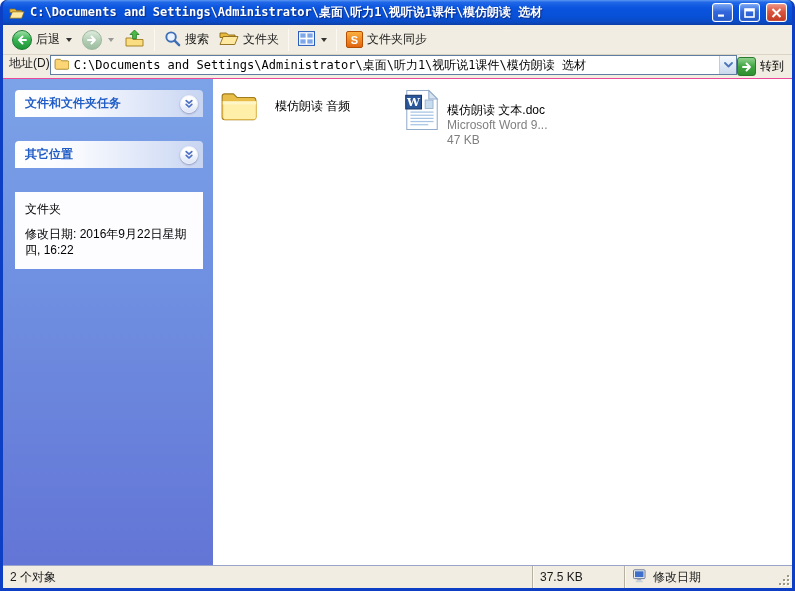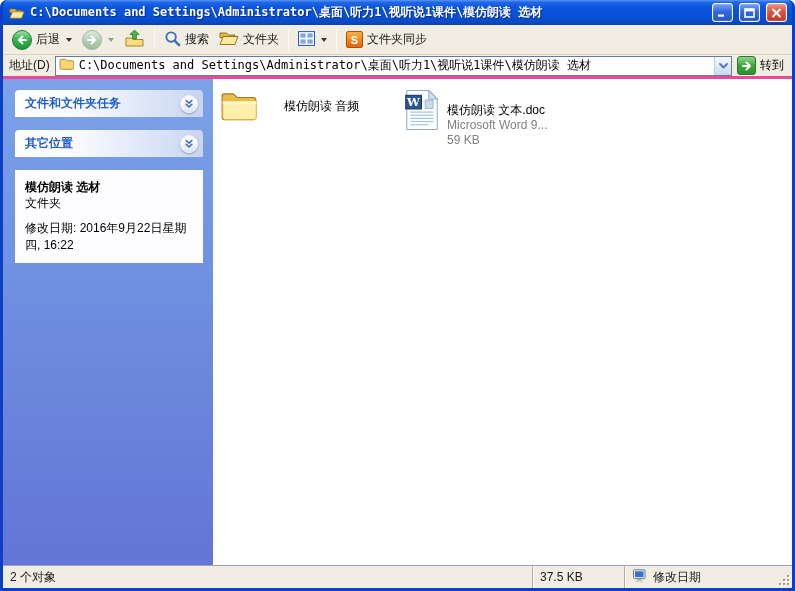--- a/index.html
+++ b/index.html
@@ -43,56 +43,56 @@
   .tb-btn { display:flex; align-items:center; gap:4px; padding:2px 5px; color:#1a1a1a; border-radius:3px; }
   .circle { width:20px; height:20px; border-radius:50%; display:flex; align-items:center; justify-content:center;
     background:linear-gradient(180deg,#9FE0A6 0%,#3CB554 45%,#1D9538 100%); border:1px solid #1B7A31; }
   .circle.disabled { background:linear-gradient(180deg,#DCEBDC 0%,#AFCBB0 60%,#9DBD9F 100%); border-color:#9FB7A0; }
   .caret { width:0; height:0; border-left:3.5px solid transparent; border-right:3.5px solid transparent;
     border-top:4px solid #333; margin-left:2px; }
   .caret.dim { border-top-color:#999; }
   .separator { width:1px; height:22px; background:#CCC6B2; border-right:1px solid #FBF9F2; margin:0 4px; }
 
   
-  .addressbar { height:24px; flex:0 0 24px; background:#F1EDE2; display:flex; align-items:center;
-    gap:5px; padding:0 4px; border-bottom:3px solid #ec4899; }
+  .addressbar { height:24px; flex:0 0 24px; background:#F1EDE2; display:flex; 
+    padding:0 4px; border-bottom:1px solid #ec4899; }
   .addr-label { color:#1a1a1a; padding-left:2px; white-space:nowrap; }
   .addr-field { flex:1; height:20px; background:#fff; border:1px solid #5E7DA0; display:flex; align-items:center; overflow:hidden; }
   .addr-text { flex:1; padding:0 3px; white-space:nowrap; overflow:hidden;
     font-family:"DejaVu Sans Mono","DejaVu Sans",monospace; font-size:12px; color:#000; }
   .addr-drop { width:17px; height:18px; border-left:1px solid #B9CDE4; display:flex; align-items:center; justify-content:center;
     background:linear-gradient(180deg,#F6FAFE 0%,#DCE6F4 60%,#CBD9ED 100%); }
   .go-btn { display:flex; align-items:center; gap:4px; padding-right:4px; }
   .go-square { width:19px; height:19px; border-radius:3px; border:1px solid #2B7A2B;
     background:linear-gradient(180deg,#8FD08F 0%,#3FA63F 50%,#2E8F2E 100%);
     display:flex; align-items:center; justify-content:center; }
 
   
   .content { flex:1; display:flex; min-height:0; }
   .sidebar { width:210px; flex:0 0 210px; padding:11px 10px 0 12px;
     background:linear-gradient(180deg,#7CA3E8 0%,#7193E2 35%,#6375D6 100%); overflow:hidden; }
-  .panel { margin-bottom:13px; }
+  .panel { margin-bottom:24px; }
   .panel-header { height:27px; display:flex; align-items:center; justify-content:space-between;
     padding:0 5px 0 10px; border-radius:4px 4px 0 0;
     background:linear-gradient(90deg,#FFFFFF 0%,#F7F9FE 35%,#C8D5F2 100%); }
   .panel-title { color:#215DC6; font-weight:bold; }
   .chev-btn { width:18px; height:18px; border-radius:50%;
     background:linear-gradient(180deg,#FFFFFF 30%,#DCE4F6 100%);
     border:1px solid #EDF1FB; box-shadow:0 1px 2px rgba(20,30,90,.35);
     display:flex; align-items:center; justify-content:center; }
   .panel-body { background:#FDFDFF; padding:9px 10px 10px; color:#000; line-height:1.35; }
   .detail-name { font-weight:bold; }
   .detail-type { margin-bottom:9px; }
 
   .main { flex:1; background:#fff; padding:10px 0 0 6px; display:flex; align-items:flex-start; overflow:hidden; }
   .tile { display:flex; margin-right:6px; }
   .tile.folder-tile { width:180px; align-items:center; }
   .tile.doc-tile { align-items:flex-start; }
   .tile-icon { flex:0 0 auto; display:flex; align-items:center; justify-content:center; }
-  .tile-label { margin-left:25px; color:#000; }
+  .tile-label { margin-left:16px; color:#000; }
   .doc-meta { color:#7F7F7F; }
   .doc-lines { margin-left:8px; margin-top:14px; line-height:15px; }
 
   
   .statusbar { height:23px; flex:0 0 23px; background:#F1EDE2; display:flex; align-items:center;
     border-top:1px solid #9AA4C8; color:#1a1a1a; }
   .st-left { flex:1; padding-left:7px; }
   .st-cell { height:100%; display:flex; align-items:center; border-left:1px solid #B6B0A0;
     box-shadow:inset 1px 0 0 #FBF9F2; padding-left:7px; }
   .st-size { width:92px; }
@@ -242,21 +242,20 @@
           <span class="panel-title">其它位置</span>
           <span class="chev-btn">
             <svg width="10" height="10" viewBox="0 0 10 10">
                 <path d="M2.2 1.6 5 4.2 7.8 1.6 M2.2 5.4 5 8 7.8 5.4" fill="none" stroke="#4E70C6" stroke-width="1.7" stroke-linecap="round" stroke-linejoin="round"></path>
               </svg>
           </span>
         </div>
       </div>
       <div class="panel">
         <div class="panel-body">
-          <div class="detail-name">模仿朗读 选材</div>
           <div class="detail-type">文件夹</div>
           <div class="detail-modified">修改日期: 2016年9月22日星期四, 16:22</div>
         </div>
       </div>
     </div>
 
     <div class="main">
       <div class="tile folder-tile">
         <span class="tile-icon">
           <svg width="40" height="34" viewBox="0 0 38 32">
@@ -280,21 +279,21 @@
               <line x1="5" y1="34" x2="22" y2="34"></line>
             </g>
             <rect x="19" y="10.5" width="7.5" height="8" fill="#C8DCF0" stroke="#93ACCB" stroke-width="0.8"></rect>
             <rect x="0.5" y="6" width="15" height="13" fill="#2B579A" stroke="#17366B" stroke-width="1"></rect>
             <text x="8" y="16.2" font-size="11" font-weight="bold" fill="#fff" text-anchor="middle" font-family="'DejaVu Serif',serif">W</text>
           </svg>
         </span>
         <span class="doc-lines">
           <div>模仿朗读 文本.doc</div>
           <div class="doc-meta">Microsoft Word 9...</div>
-          <div class="doc-meta">59 KB</div>
+          <div class="doc-meta">47 KB</div>
         </span>
       </div>
     </div>
   </div>
 
   <div class="statusbar">
     <span class="st-left">2 个对象</span>
     <span class="st-cell st-size">37.5 KB</span>
     <span class="st-cell st-zone">
       <span>

